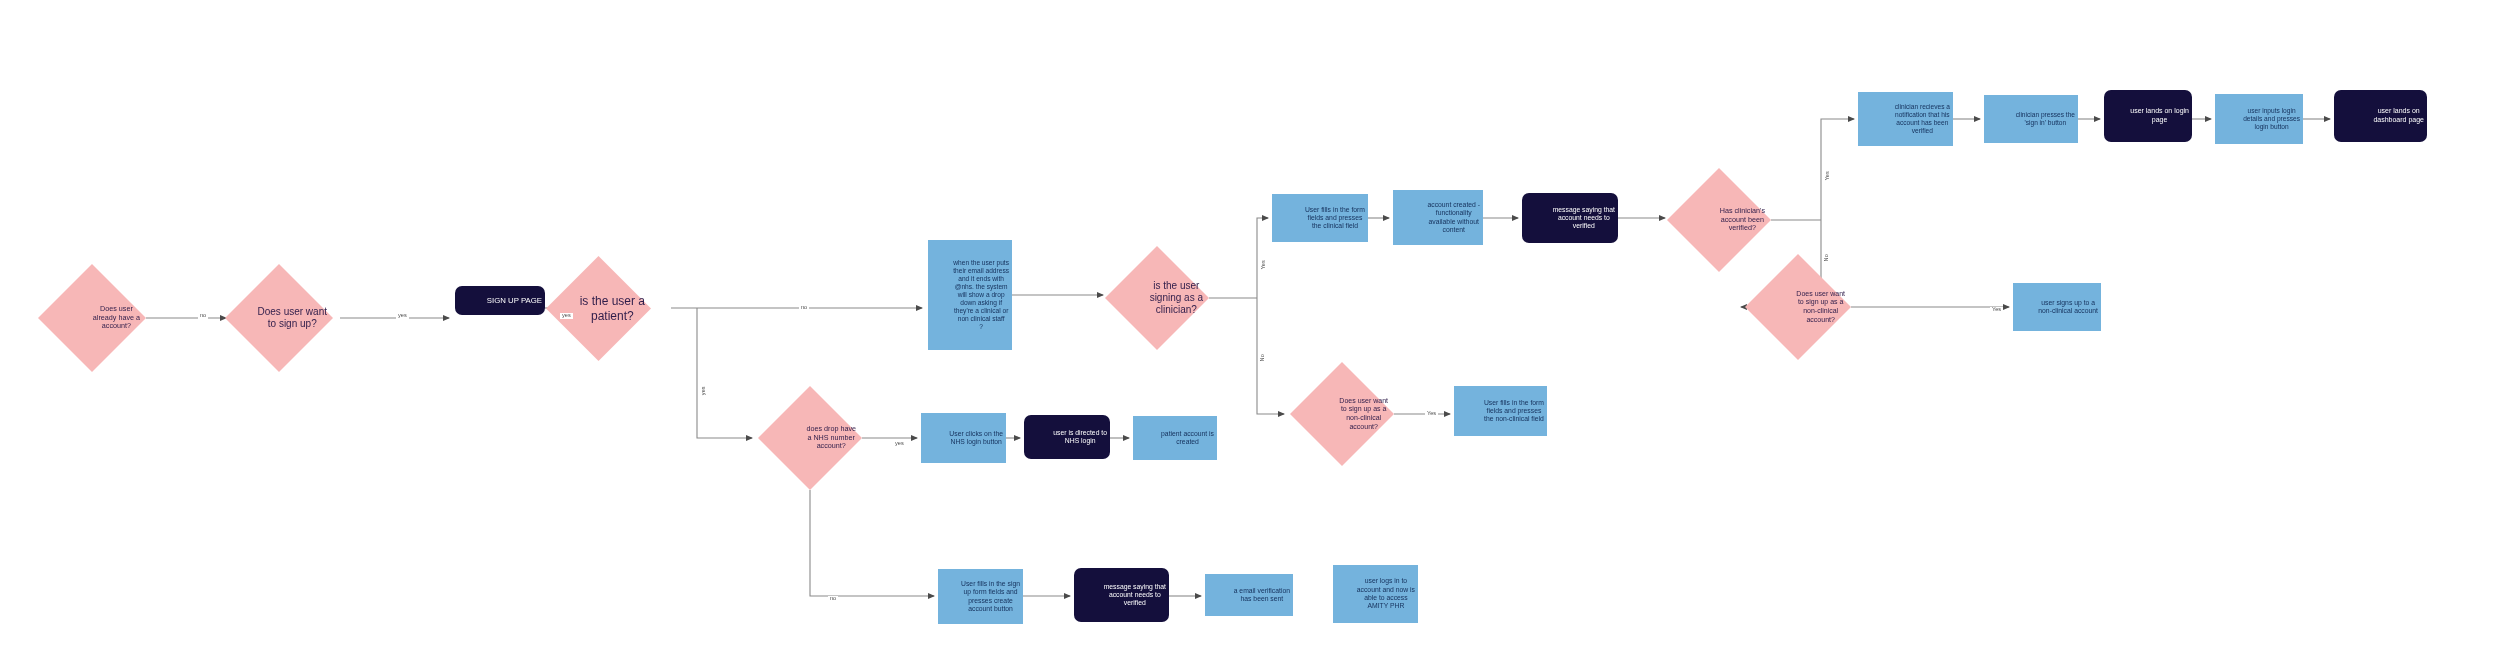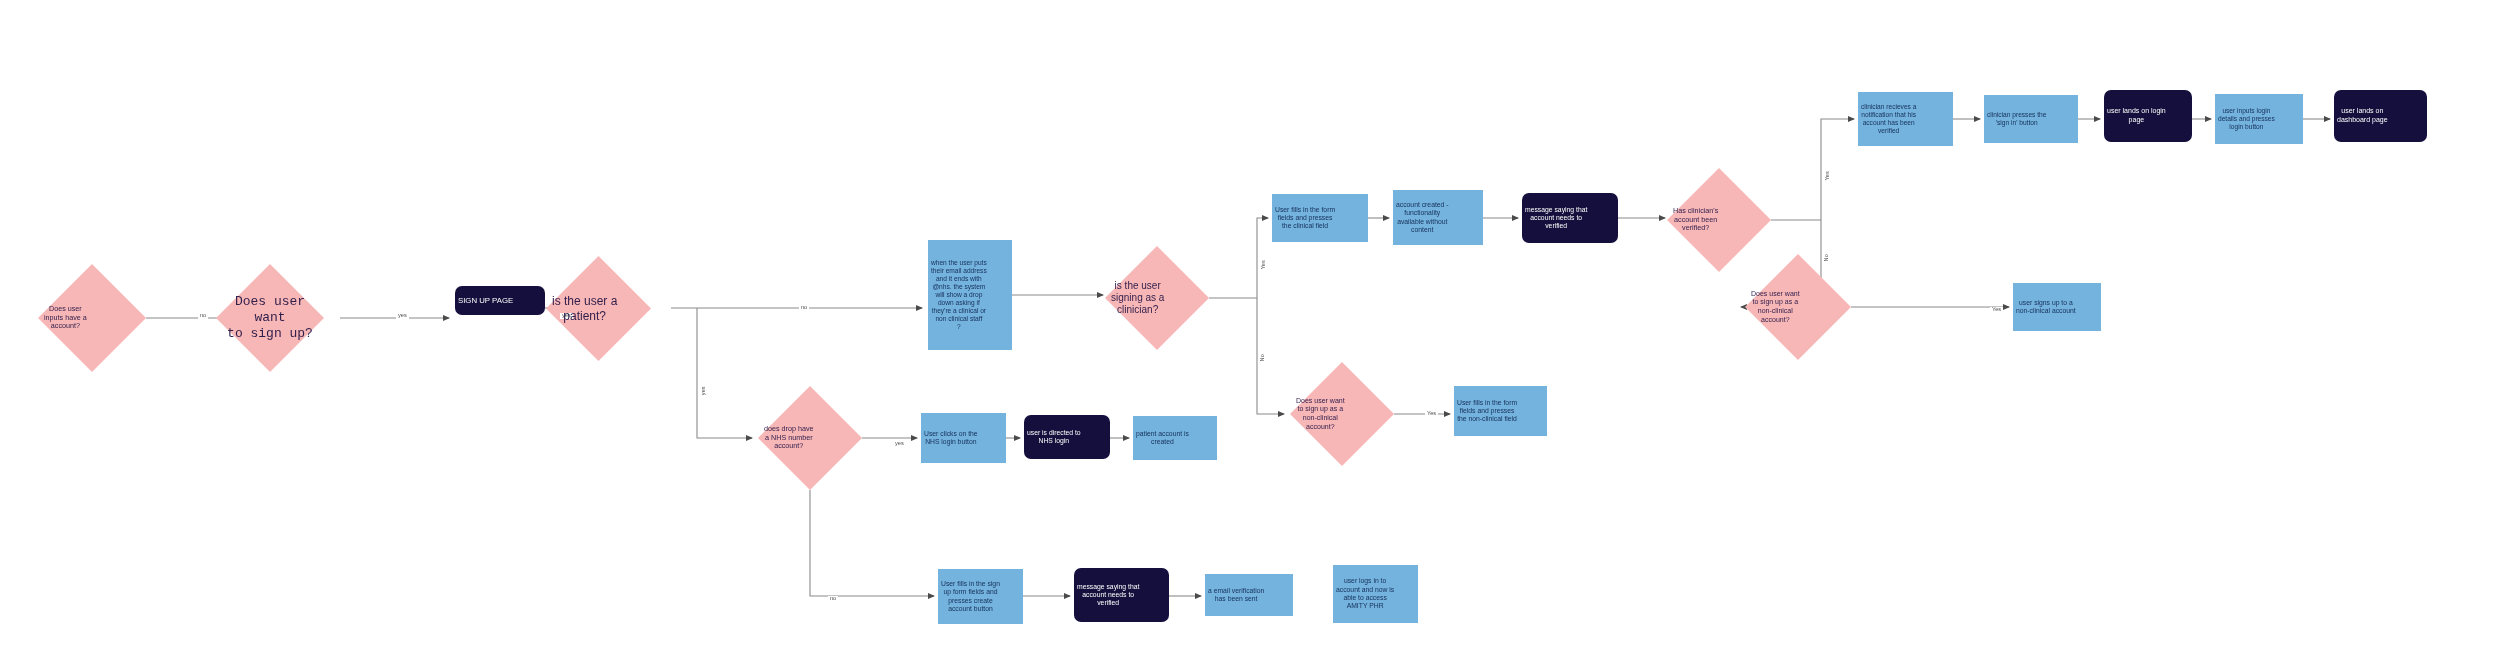--- a/index.html
+++ b/index.html
@@ -23,21 +23,21 @@
     top: 0;
     width: 2500px;
     height: 653px;
     pointer-events: none;
   }
   .node {
     position: absolute;
     box-sizing: border-box;
     display: flex;
     align-items: center;
-    justify-content: flex-start;
+    justify-content: flex-end;
     text-align: center;
     line-height: 1.22;
     white-space: pre-line;
   }
   
   .decision {
     background: transparent;
   }
   .decision .dia-shape {
     position: absolute;
@@ -131,23 +131,23 @@
 
       <path d="M810,490 L810,596 L934,596" marker-end="url(#arrow)"></path>
 
       <path d="M1023,596 L1070,596" marker-end="url(#arrow)"></path>
       <path d="M1169,596 L1201,596" marker-end="url(#arrow)"></path>
     </g>
   </svg>
 
   <div id="node-layer">
       <div class="node decision" style="left: 38px; top: 264px; width: 108px; height: 108px; font-size: 7.2px;"><div class="dia-shape"></div><div class="dia-label">Does user
-inputs have a
-account?</div></div>
-      <div class="node decision" style="left: 216px; top: 264px; width: 108px; height: 108px; font-size: 13px; font-family: Liberation Mono, monospace;"><div class="dia-shape"></div><div class="dia-label">Does user want
+already have a
+account?</div></div>
+      <div class="node decision" style="left: 225px; top: 264px; width: 108px; height: 108px; font-size: 10px;"><div class="dia-shape"></div><div class="dia-label">Does user want
 to sign up?</div></div>
       <div class="node process-dark" style="left: 455px; top: 286px; width: 90px; height: 29px; font-size: 7.8px;"><span>SIGN UP PAGE</span></div>
       <div class="node decision" style="left: 546px; top: 256px; width: 105px; height: 105px; font-size: 12px;"><div class="dia-shape"></div><div class="dia-label">is the user a
 patient?</div></div>
       <div class="node process-blue" style="left: 928px; top: 240px; width: 84px; height: 110px; font-size: 6.6px;"><span>when the user puts
 their email address
 and it ends with
 @nhs. the system
 will show a drop
 down asking if

